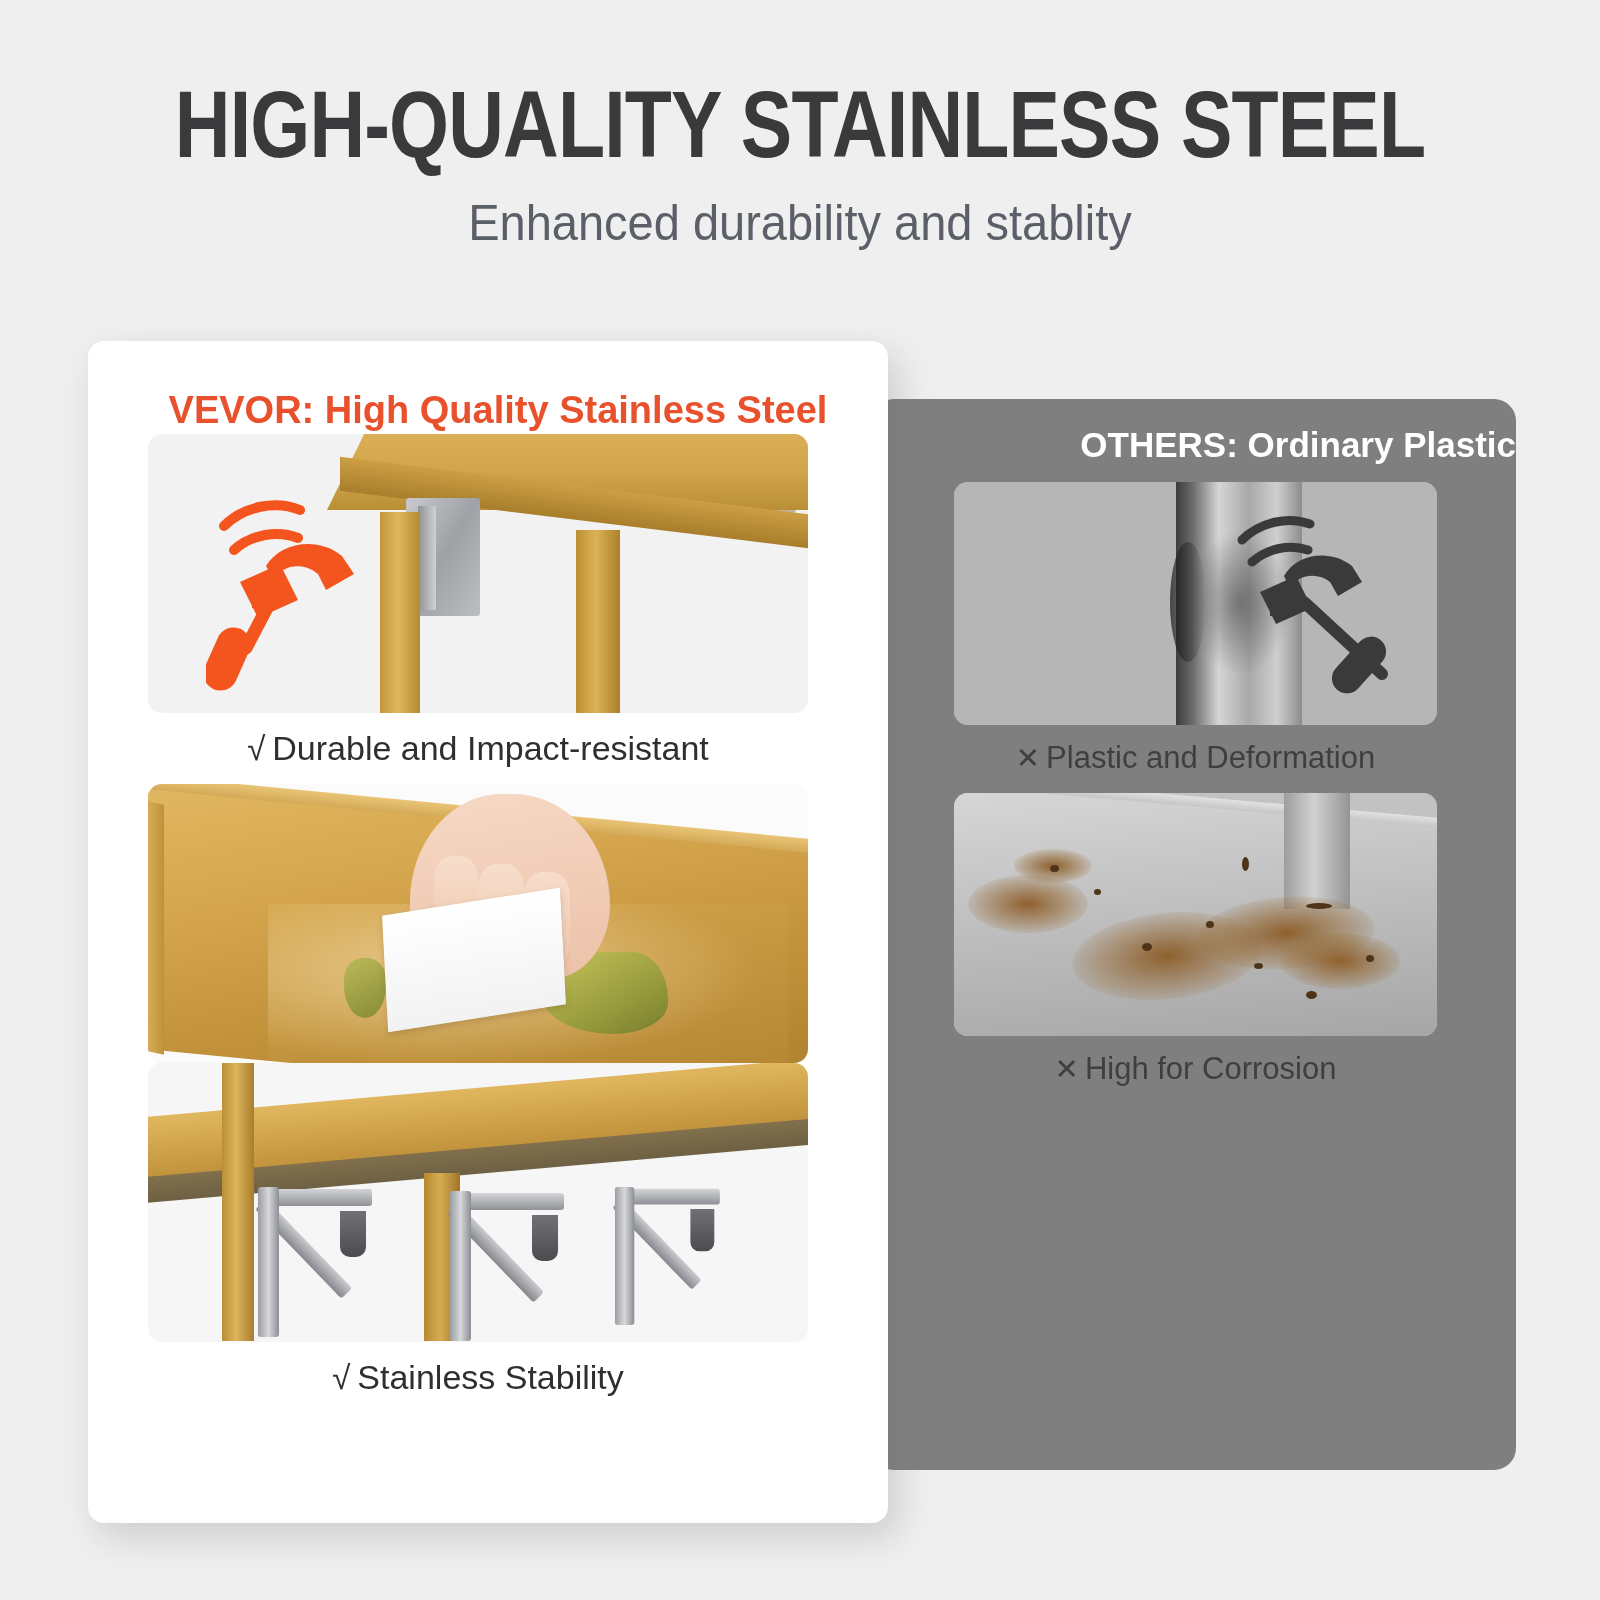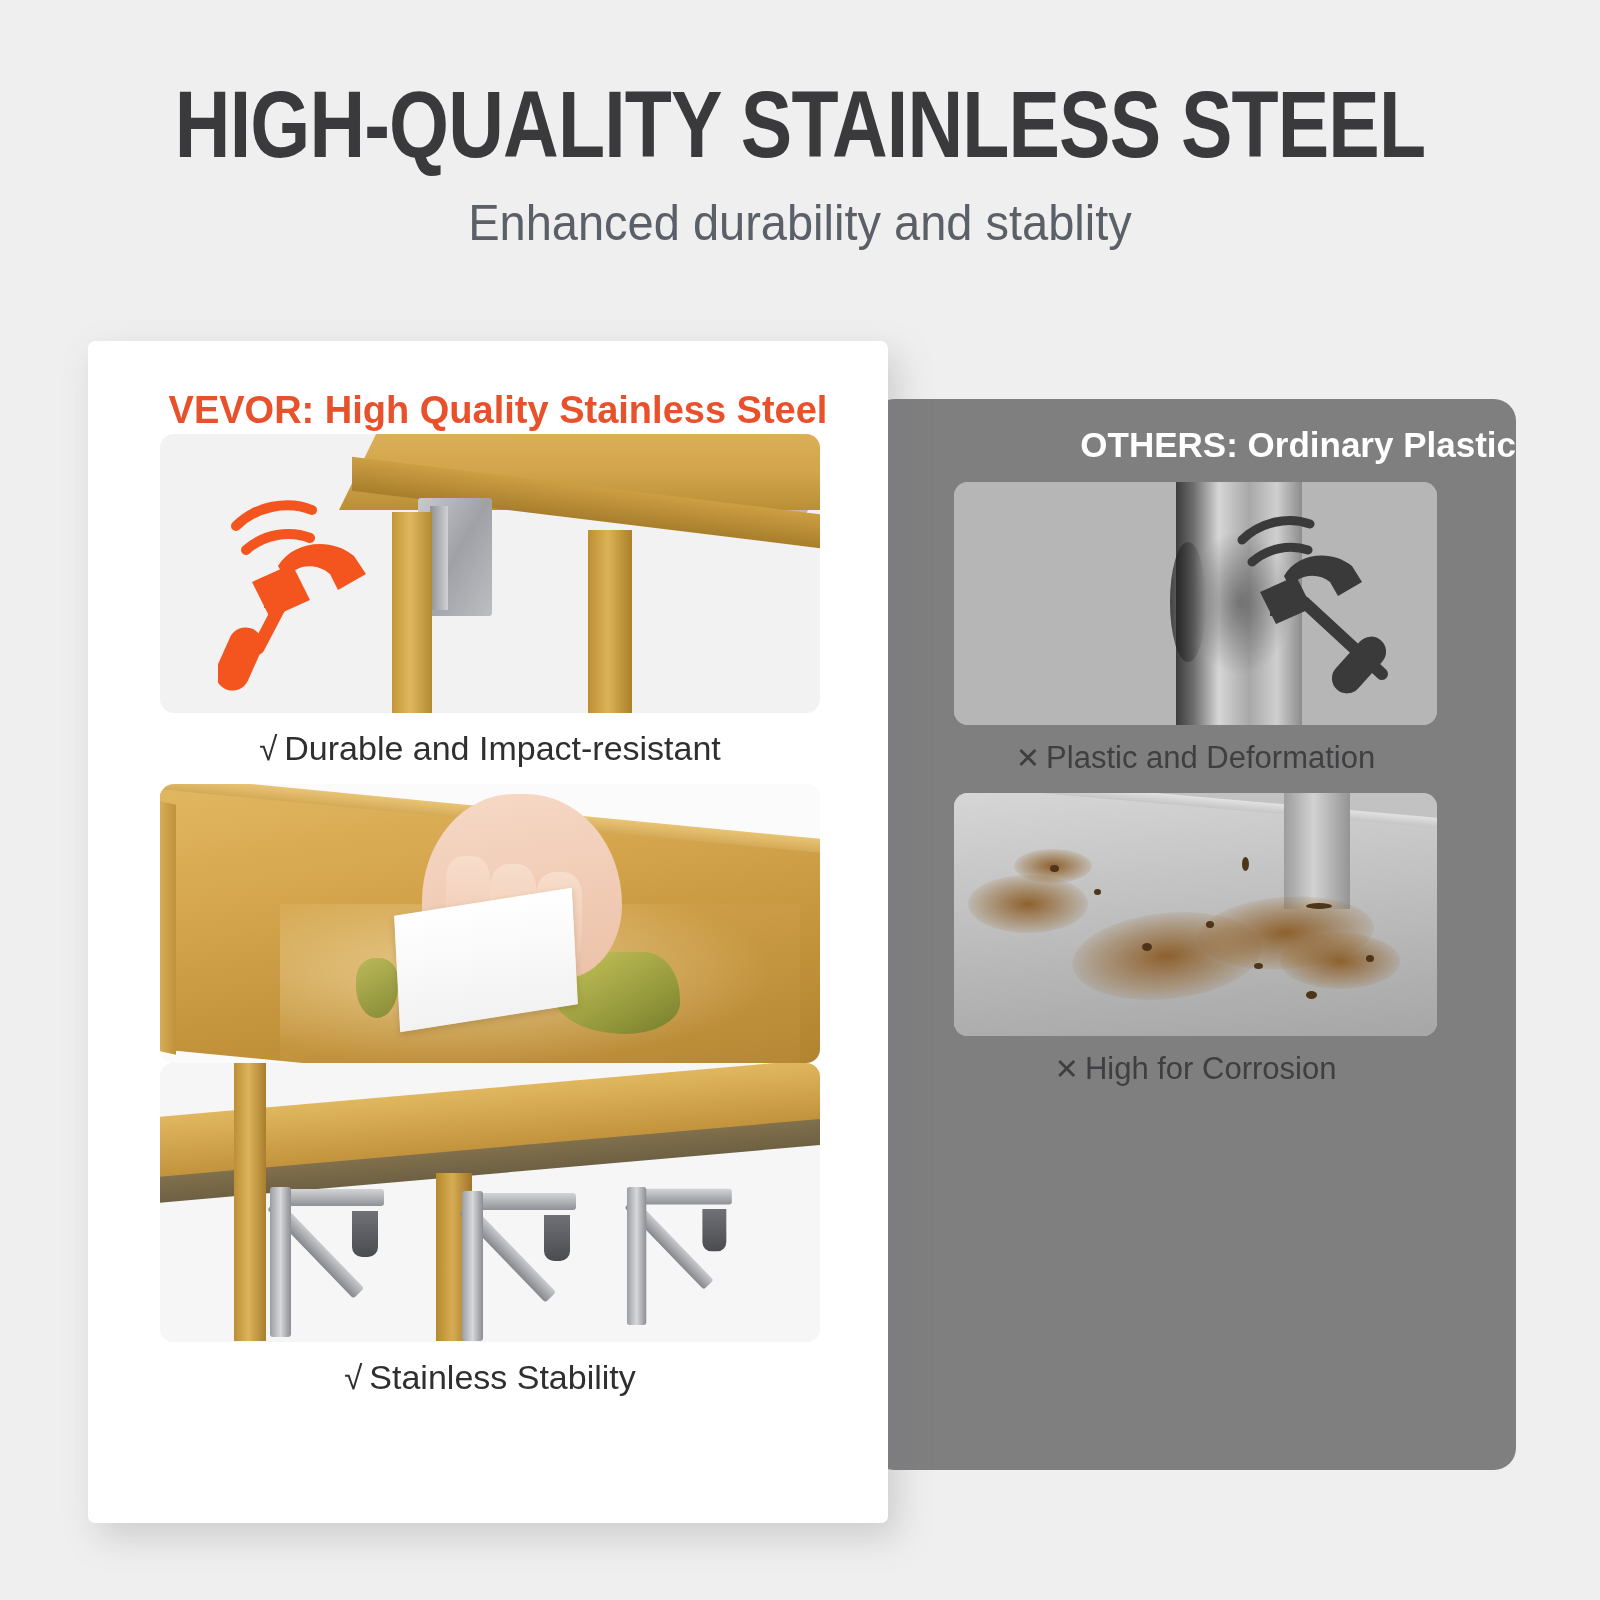--- a/index.html
+++ b/index.html
@@ -102,39 +102,39 @@
   }
 
   
   .vevor-card {
     position: absolute;
     left: 88px;
     top: 341px;
     width: 800px;
     height: 1182px;
     background: #ffffff;
-    border-radius: 7px;
+    border-radius: 16px;
     box-shadow: 10px 14px 34px rgba(120,120,125,0.28);
   }
   .vevor-title {
     position: absolute;
     left: 0;
     top: 48px;
     width: 800px;
     text-align: center;
     padding-left: 20px;
     box-sizing: border-box;
     font-size: 38px;
     font-weight: bold;
     color: #e8512b;
     white-space: nowrap;
   }
   .vevor-tiles {
     position: absolute;
-    left: 72px;
+    left: 60px;
     top: 93px;
     width: 740px;
   }
   .v-tile {
     position: relative;
     width: 660px;
     height: 279px;
     border-radius: 14px;
     overflow: hidden;
     background: #f2f2f2;

